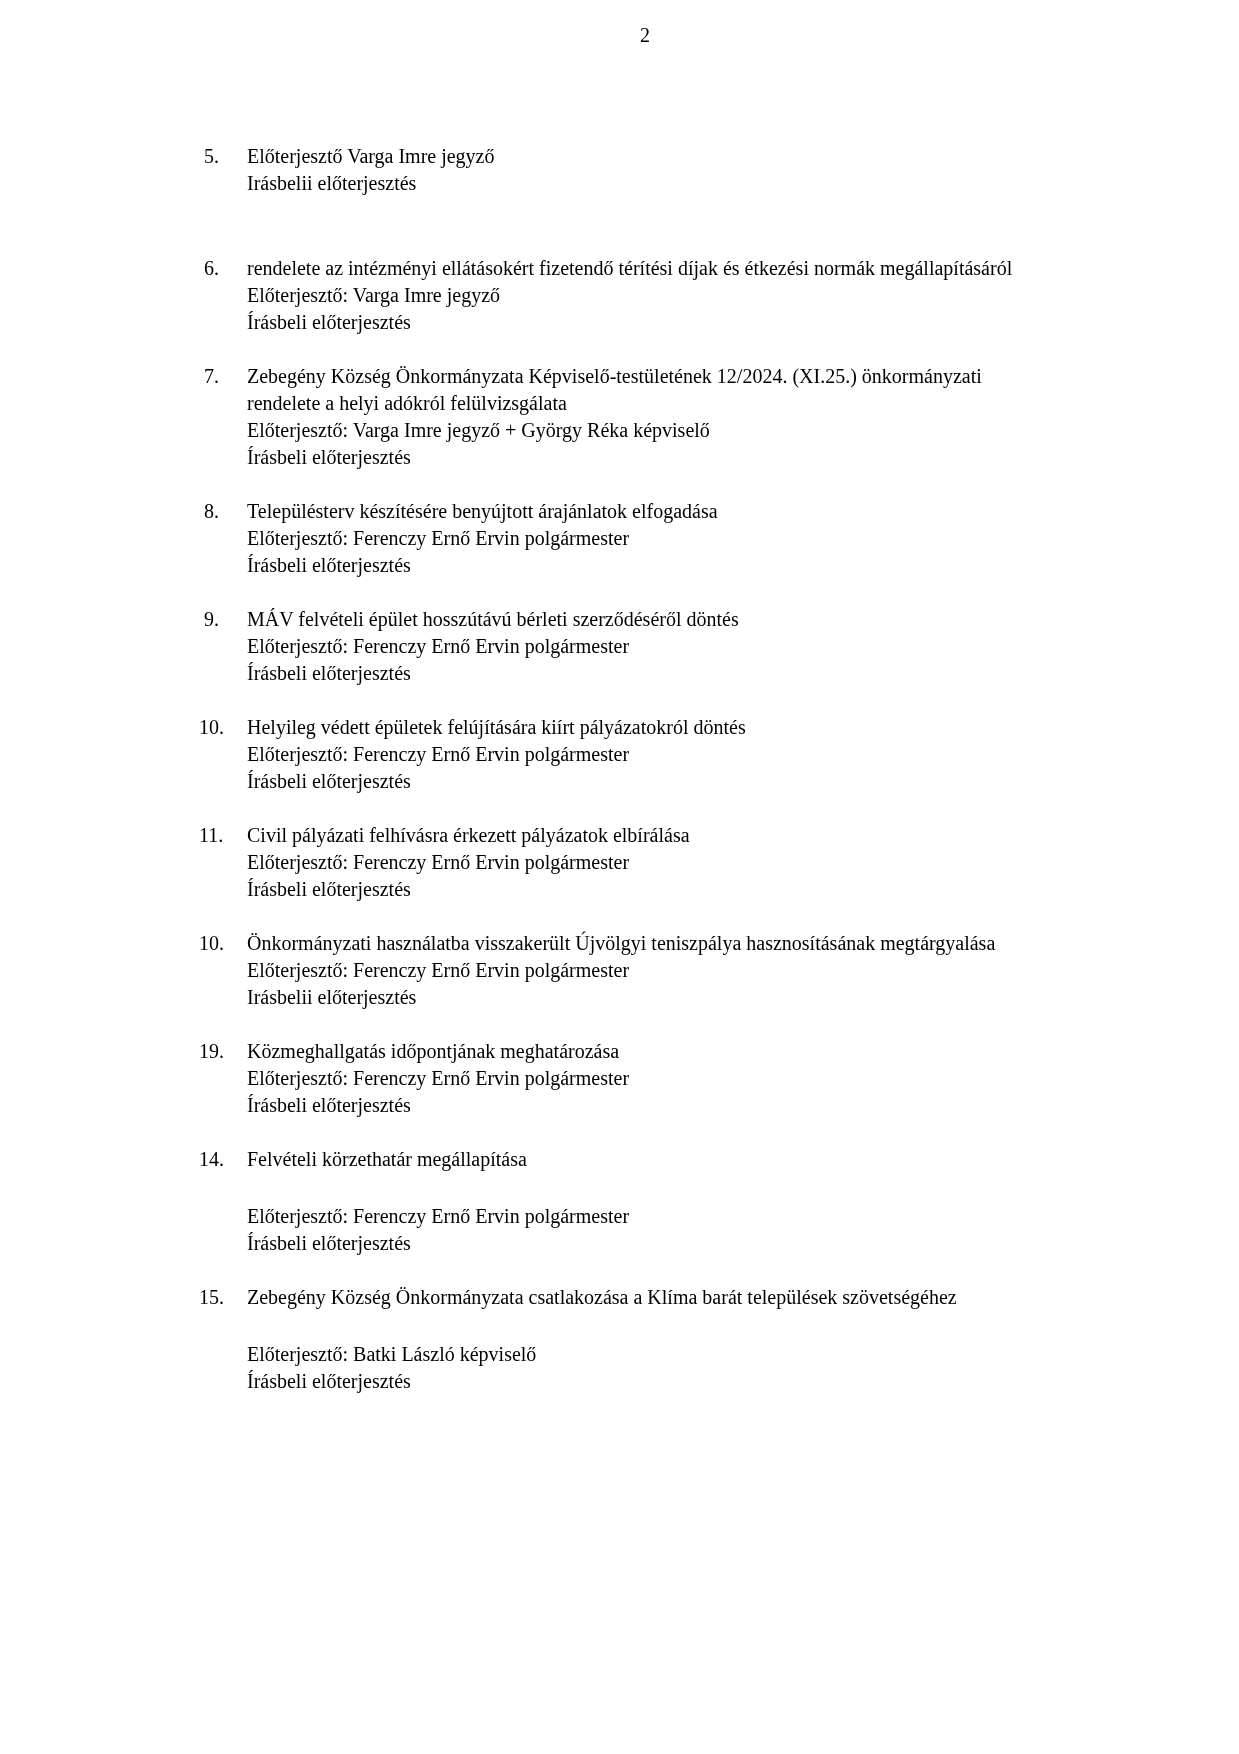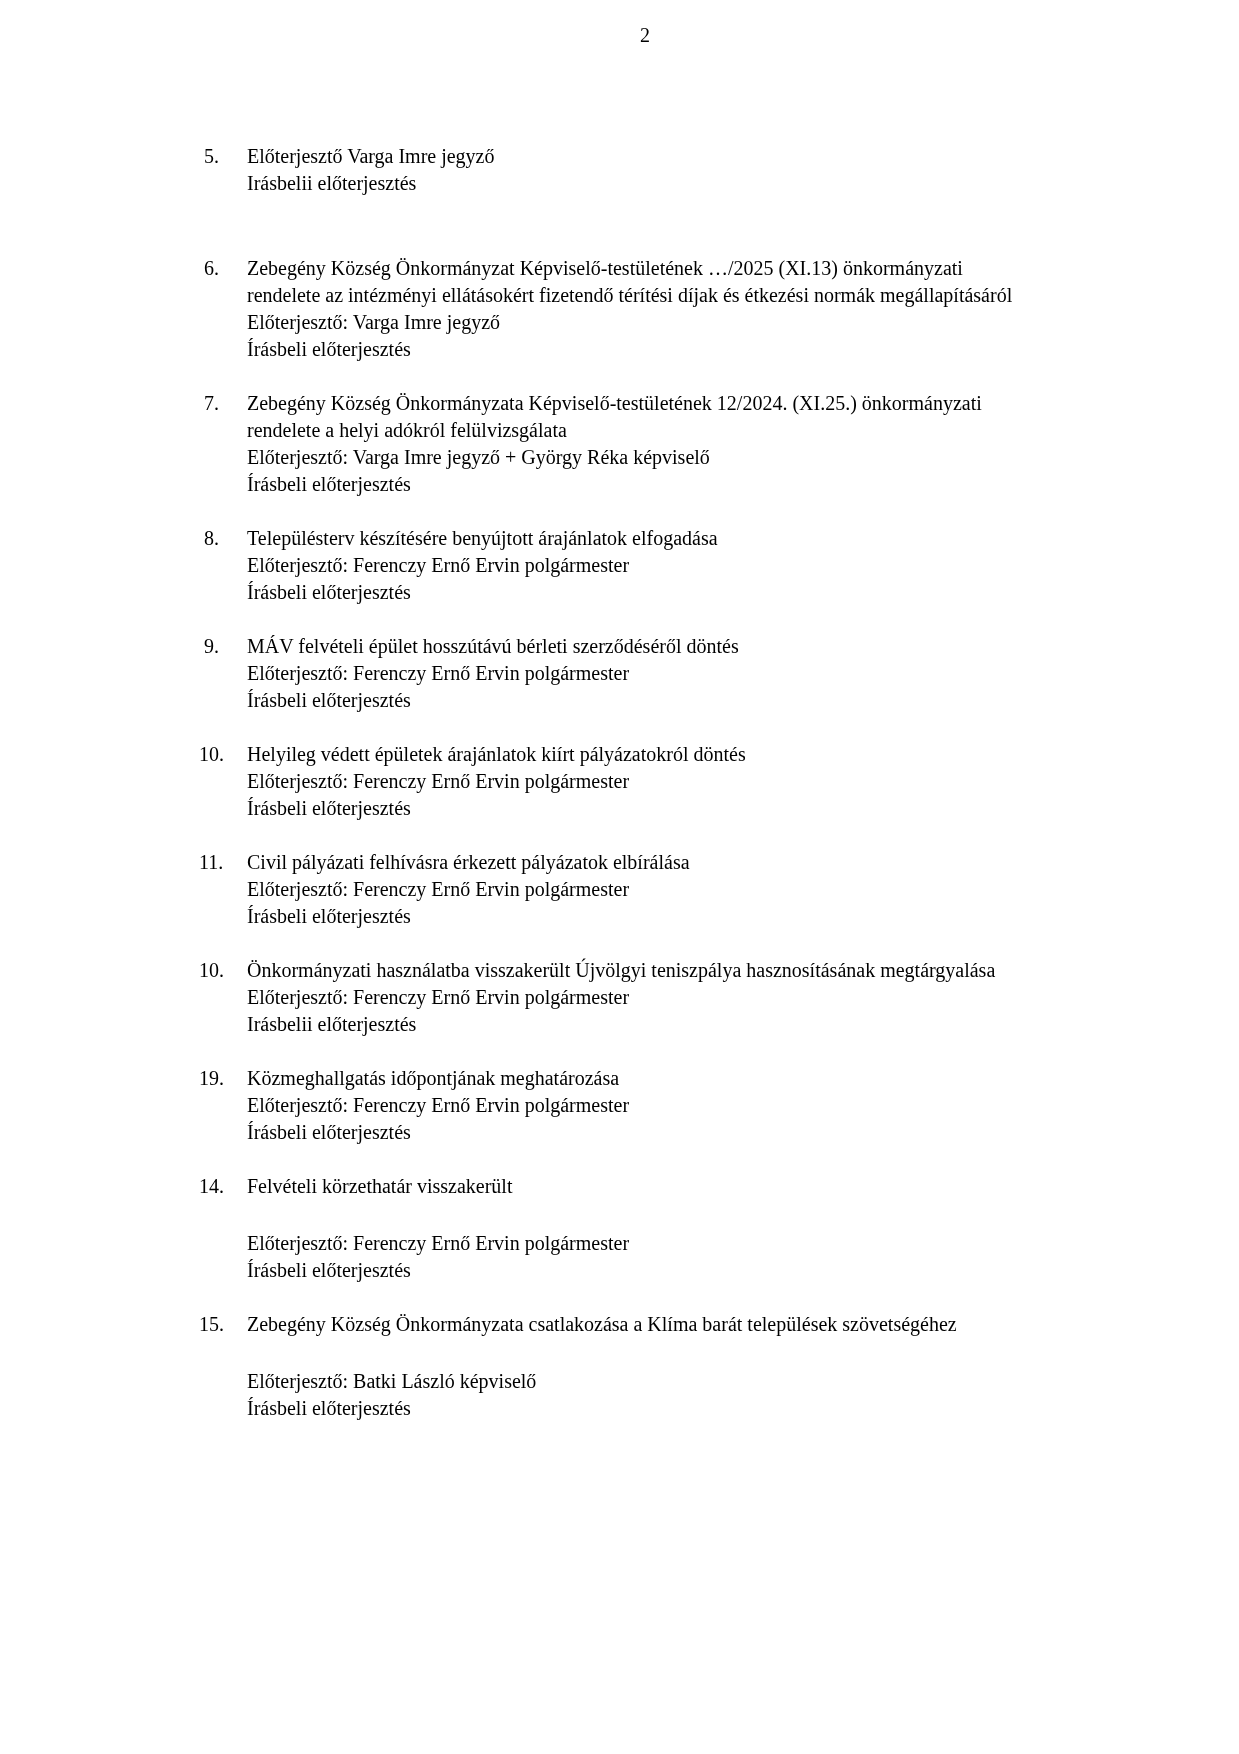--- a/index.html
+++ b/index.html
@@ -74,21 +74,20 @@
   <div class="content">
 
     <div class="agenda-item first">
       <span class="item-num">5.</span>
       <div class="presenter spaced">Előterjesztő Varga Imre jegyző</div>
       <div class="submission">Irásbelii előterjesztés</div>
     </div>
 
     <div class="agenda-item gap-xl">
       <span class="item-num">6.</span>
-      <div class="title-line">Zebegény Község Önkormányzat Képviselő-testületének …/2025 (XI.13) önkormányzati</div>
       <div class="title-line">rendelete az intézményi ellátásokért fizetendő térítési díjak és étkezési normák megállapításáról</div>
       <div class="presenter spaced">Előterjesztő: Varga Imre jegyző</div>
       <div class="submission">Írásbeli előterjesztés</div>
     </div>
 
     <div class="agenda-item">
       <span class="item-num">7.</span>
       <div class="title-line">Zebegény Község Önkormányzata Képviselő-testületének 12/2024. (XI.25.) önkormányzati</div>
       <div class="title-line">rendelete a helyi adókról felülvizsgálata</div>
       <div class="presenter spaced">Előterjesztő: Varga Imre jegyző + György Réka képviselő</div>
@@ -104,21 +103,21 @@
 
     <div class="agenda-item">
       <span class="item-num">9.</span>
       <div class="title-line">MÁV felvételi épület hosszútávú bérleti szerződéséről döntés</div>
       <div class="presenter">Előterjesztő: Ferenczy Ernő Ervin polgármester</div>
       <div class="submission">Írásbeli előterjesztés</div>
     </div>
 
     <div class="agenda-item dd">
       <span class="item-num">10.</span>
-      <div class="title-line">Helyileg védett épületek árajánlatok kiírt pályázatokról döntés</div>
+      <div class="title-line">Helyileg védett épületek felújítására kiírt pályázatokról döntés</div>
       <div class="presenter">Előterjesztő: Ferenczy Ernő Ervin polgármester</div>
       <div class="submission">Írásbeli előterjesztés</div>
     </div>
 
     <div class="agenda-item dd">
       <span class="item-num">11.</span>
       <div class="title-line">Civil pályázati felhívásra érkezett pályázatok elbírálása</div>
       <div class="presenter">Előterjesztő: Ferenczy Ernő Ervin polgármester</div>
       <div class="submission">Írásbeli előterjesztés</div>
     </div>
@@ -132,21 +131,21 @@
 
     <div class="agenda-item dd">
       <span class="item-num">19.</span>
       <div class="title-line">Közmeghallgatás időpontjának meghatározása</div>
       <div class="presenter">Előterjesztő: Ferenczy Ernő Ervin polgármester</div>
       <div class="submission">Írásbeli előterjesztés</div>
     </div>
 
     <div class="agenda-item dd">
       <span class="item-num">14.</span>
-      <div class="title-line">Felvételi körzethatár visszakerült</div>
+      <div class="title-line">Felvételi körzethatár megállapítása</div>
       <div class="presenter spaced-lg">Előterjesztő: Ferenczy Ernő Ervin polgármester</div>
       <div class="submission">Írásbeli előterjesztés</div>
     </div>
 
     <div class="agenda-item dd">
       <span class="item-num">15.</span>
       <div class="title-line">Zebegény Község Önkormányzata csatlakozása a Klíma barát települések szövetségéhez</div>
       <div class="presenter spaced-lg">Előterjesztő: Batki László képviselő</div>
       <div class="submission">Írásbeli előterjesztés</div>
     </div>

